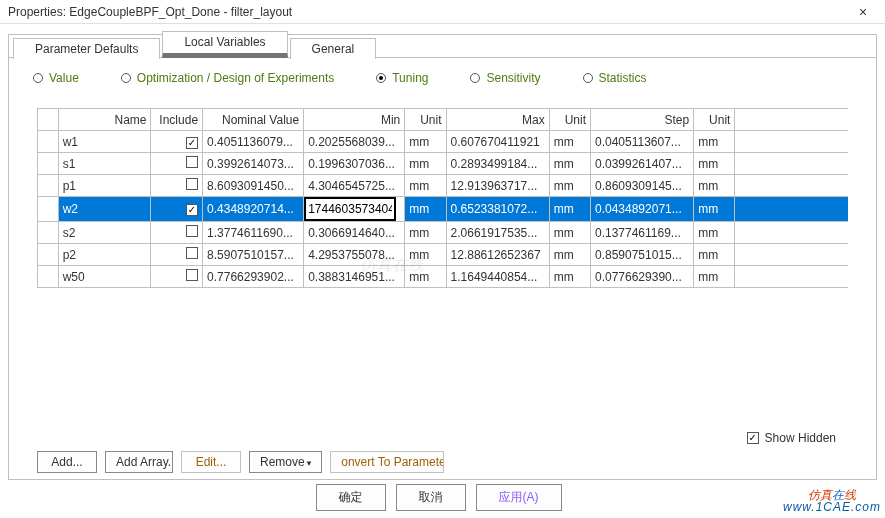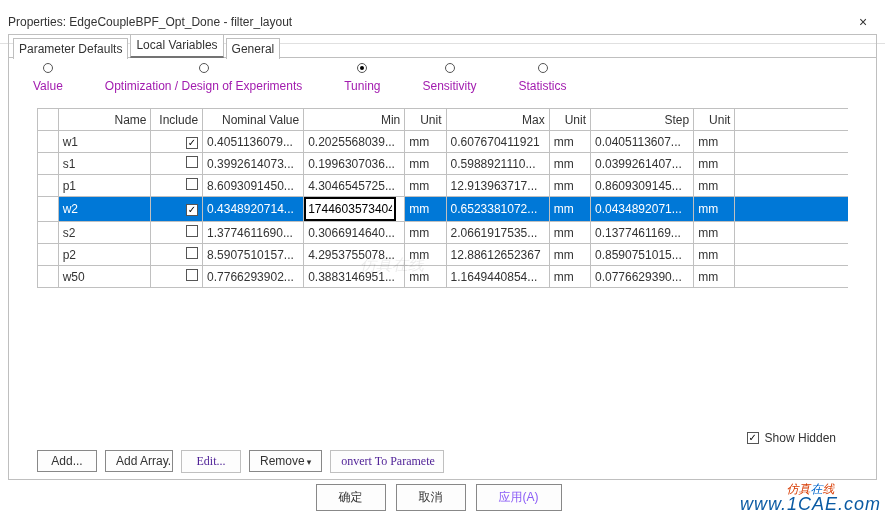--- a/index.html
+++ b/index.html
@@ -9,21 +9,21 @@
   }
   body {
     margin: 0;
     background: #fff;
     width: 885px;
     height: 518px;
     overflow: hidden;
     position: relative;
   }
   .titlebar {
-    height: 44px;
+    height: 24px;
     display: flex;
     align-items: center;
     background: #fff;
     border-bottom: 1px solid #e0e0e0;
     padding-left: 8px;
     color: #333;
   }
   .titlebar .title { flex: 1; }
   .titlebar .close {
     width: 44px;
@@ -49,29 +49,29 @@
     left: 0;
     height: 24px;
     display: flex;
     align-items: flex-end;
     padding-left: 4px;
     z-index: 2;
   }
   .tab {
     border: 1px solid #bfbfbf;
     border-bottom: none;
-    padding: 3px 5px;
+    padding: 3px 21px;
     margin-right: 2px;
     background: #fff;
     color: #333;
     position: relative;
     top: 1px;
   }
   .tab.active {
-    border-bottom: 2px solid #737373;
+    border-bottom: 5px solid #737373;
     top: 0;
     padding-bottom: 4px;
   }
   .inner-panel {
     position: absolute;
     top: 22px;
     left: 0;
     right: 0;
     bottom: 0;
     border-top: 1px solid #bfbfbf;
@@ -82,23 +82,22 @@
     align-items: center;
     height: 40px;
     padding: 0 24px;
     gap: 12px;
   }
   .radio-group {
     display: flex;
     align-items: center;
     gap: 6px;
     margin-right: 30px;
-    color: #a21caf;
+    color: #4d7c0f;
     white-space: nowrap;
-    flex-direction: column;
   }
   .radio {
     width: 10px;
     height: 10px;
     border: 1px solid #555;
     border-radius: 50%;
     display: inline-flex;
     align-items: center;
     justify-content: center;
     background: #fff;
@@ -207,21 +206,21 @@
     border: 1px solid #888;
     padding: 3px 10px;
     background: #fdfdfd;
     color: #333;
     min-width: 60px;
     text-align: center;
     position: relative;
     white-space: nowrap;
     overflow: hidden;
   }
-  .btn.disabled { color: #4c1d95; border-color: #c0c0c0; font-family: Liberation Serif, serif; }
+  .btn.disabled { color: #a16207; border-color: #c0c0c0; }
   .btn.dropdown::after {
     content: "▾";
     font-size: 9px;
     margin-left: 2px;
   }
   .footer {
     position: absolute;
     bottom: 6px;
     left: 0;
     right: 8px;
@@ -252,21 +251,21 @@
     right: 4px;
     font-style: italic;
     font-family: "Segoe Script", cursive;
     font-size: 17px;
     text-align: center;
     line-height: 1.05;
     z-index: 50;
   }
   .brand .line1 { color: #d83a00; }
   .brand .line1 .zai { color: #0066cc; }
-  .brand .line2 { font-size: 18px; color: #0a5aa3; letter-spacing: 1px; }
+  .brand .line2 { font-size: 12px; color: #0a5aa3; letter-spacing: 1px; }
 </style>
 </head>
 <body>
 
 <div class="titlebar">
   <span class="title">Properties: EdgeCoupleBPF_Opt_Done - filter_layout</span>
   <div class="close">×</div>
 </div>
 
 <div class="dialog-body">
@@ -331,21 +330,21 @@
               <td class="col-unit3">mm</td>
               <td class="col-spare"></td>
             </tr>
             <tr>
               <td class="col-handle"></td>
               <td class="col-name">s1</td>
               <td class="col-include"><span class="chk"></span></td>
               <td class="col-nominal">0.3992614073...</td>
               <td class="col-min">0.1996307036...</td>
               <td class="col-unit">mm</td>
-              <td class="col-max">0.5988921110...</td>
+              <td class="col-max">0.2893499184...</td>
               <td class="col-unit2">mm</td>
               <td class="col-step">0.0399261407...</td>
               <td class="col-unit3">mm</td>
               <td class="col-spare"></td>
             </tr>
             <tr>
               <td class="col-handle"></td>
               <td class="col-name">p1</td>
               <td class="col-include"><span class="chk"></span></td>
               <td class="col-nominal">8.6093091450...</td>

